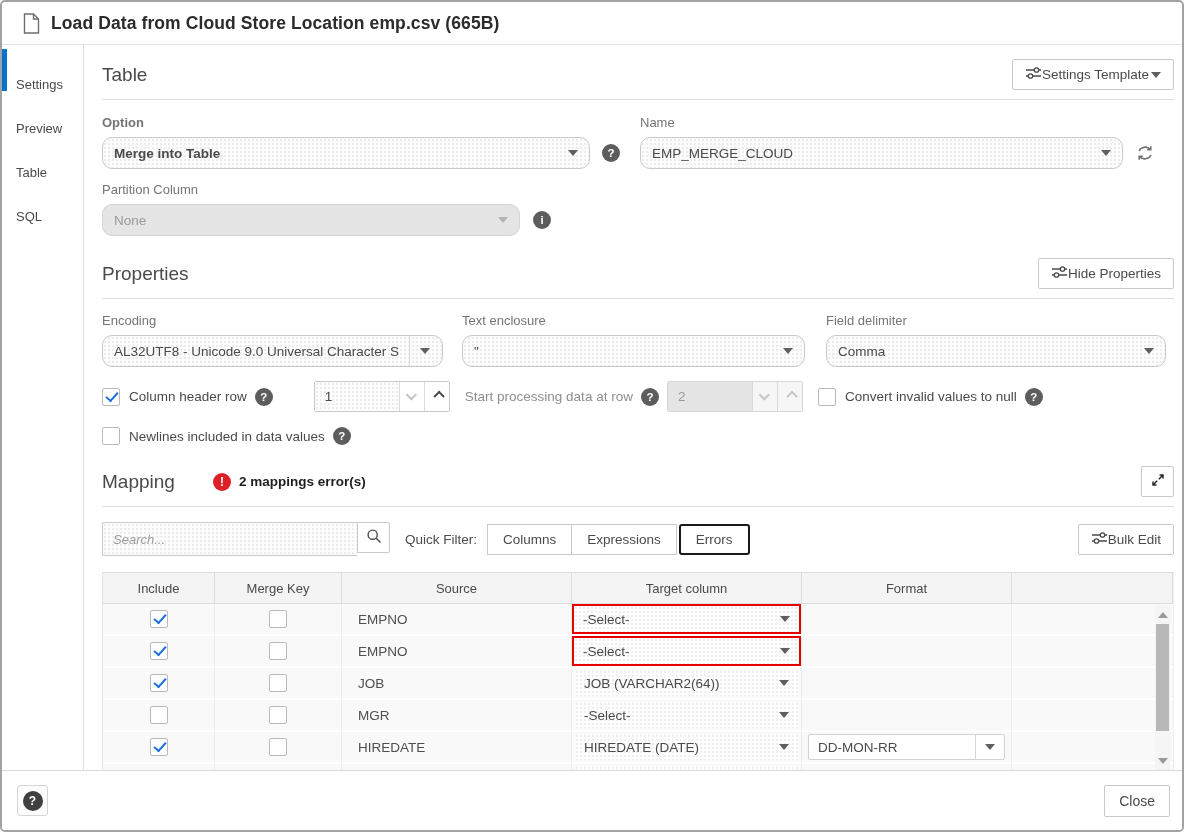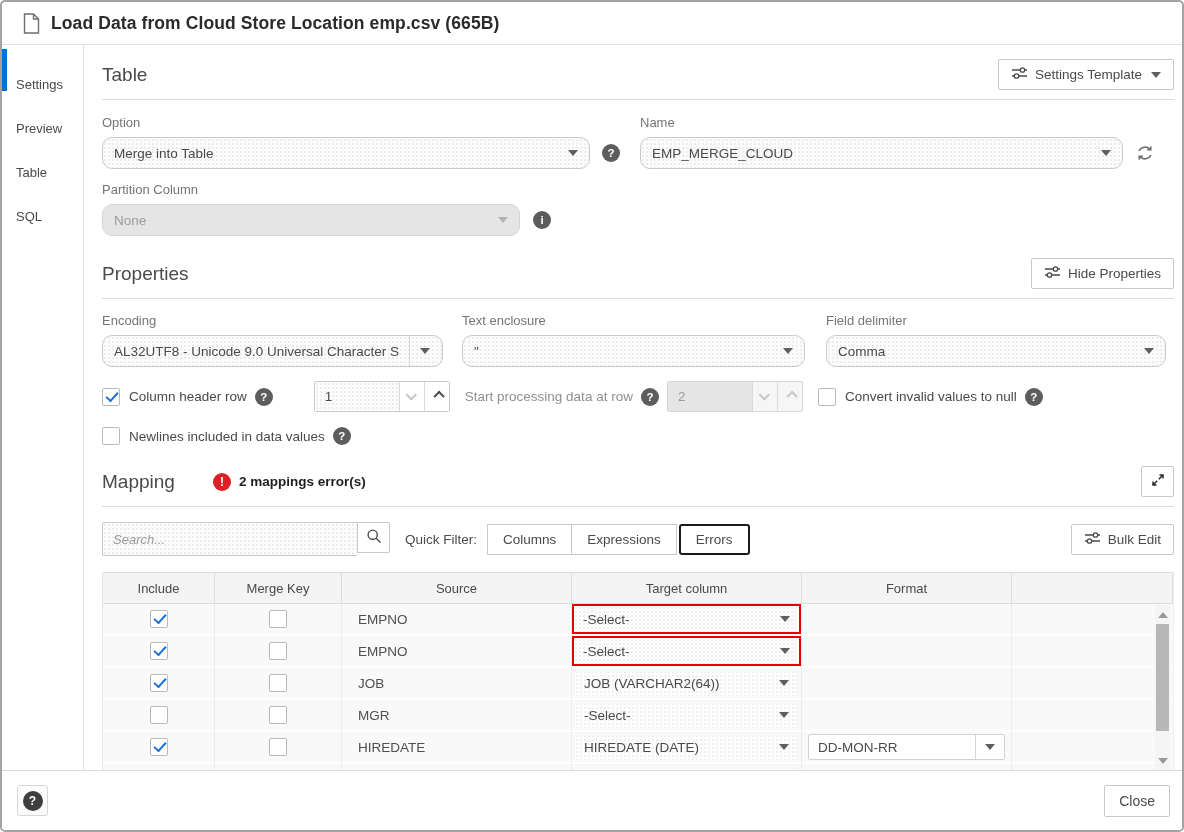--- a/index.html
+++ b/index.html
@@ -20,21 +20,21 @@
   .side-item.active::before { content:""; position:absolute; left:0; top:1px; bottom:1px; width:5px; background:#0572ce; }
 
   .content { flex:1 1 auto; display:flex; flex-direction:column; padding:0 8px 0 18px; overflow:hidden; }
 
   
   .sec-head { display:flex; align-items:center; justify-content:space-between; margin-top:14px; }
   .sec-head h2 { font-size:19px; font-weight:400; color:#4a4a4a; }
   hr.rule { border:none; border-top:1px solid #dcdcdc; margin-top:9px; }
 
   
-  .btn { display:inline-flex; align-items:center; gap:7px; height:31px; padding:0 12px;
+  .btn { display:inline-flex; align-items:center; height:31px; padding:0 12px;
          background:#fff; border:1px solid #c9c9c9; border-radius:2px; font-size:13.5px; color:#4a4a4a; cursor:pointer; }
   .btn svg { flex:0 0 auto; }
 
   
   .form-row { display:flex; align-items:flex-end; margin-top:15px; }
   .field label { display:block; font-size:13px; color:#757575; margin-bottom:7px; }
   .select { height:32px; border:1px solid #c9c9c9; border-radius:10px; display:flex; align-items:center;
             padding:0 11px; font-size:13.5px; color:#4a4a4a; background:#fcfcfc; cursor:pointer; position:relative; }
   .tex { background-color:#fcfcfc;
          background-image:radial-gradient(circle, #ececec 1px, transparent 1px);
@@ -176,21 +176,21 @@
                 <circle cx="5.5" cy="10" r="2.2" fill="#fff" stroke="#4a4a4a" stroke-width="1.3"></circle>
               </svg>
           </span>
           <span>Settings Template</span>
           <span class="caret" style="margin-left:2px;"></span>
         </button>
       </div>
       <hr class="rule">
 
       <div class="form-row">
-        <div class="field" style="width:488px;">
+        <div class="field" style="width:488px;font-weight:bold;">
           <label>Option</label>
           <div class="select tex">
             <span class="val">Merge into Table</span>
             <span class="caret"></span>
           </div>
         </div>
         <span class="badge mb7" style="margin-left:12px;">?</span>
         <div class="field" style="width:483px; margin-left:20px;">
           <label>Name</label>
           <div class="select tex">

